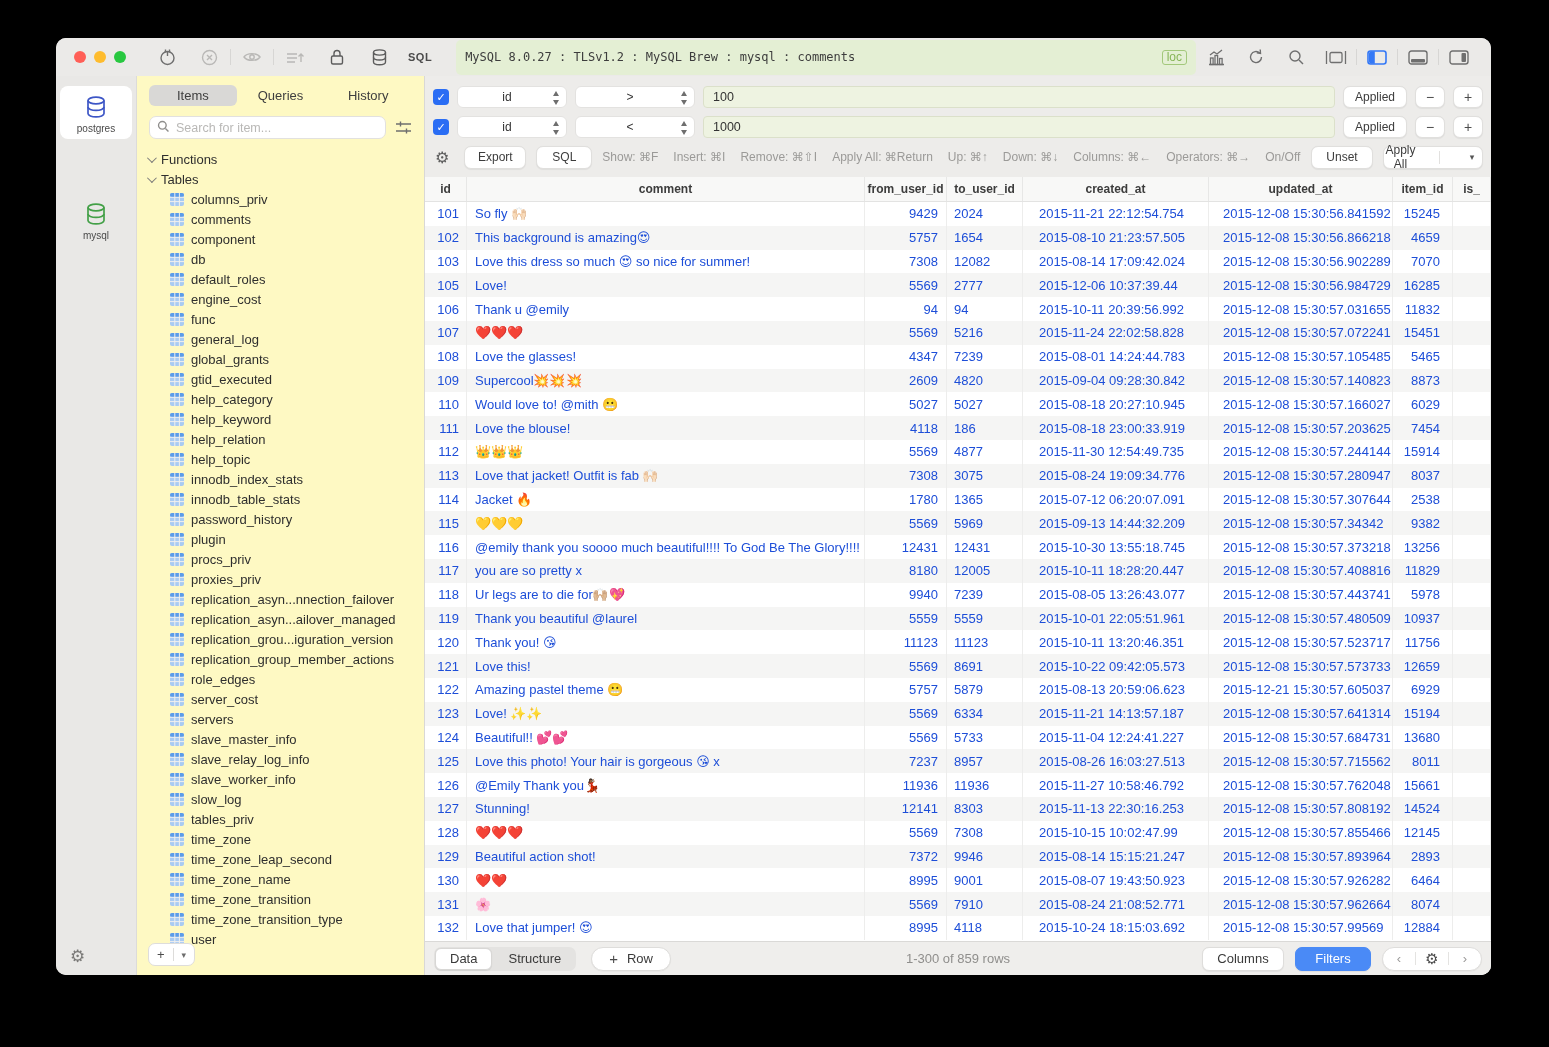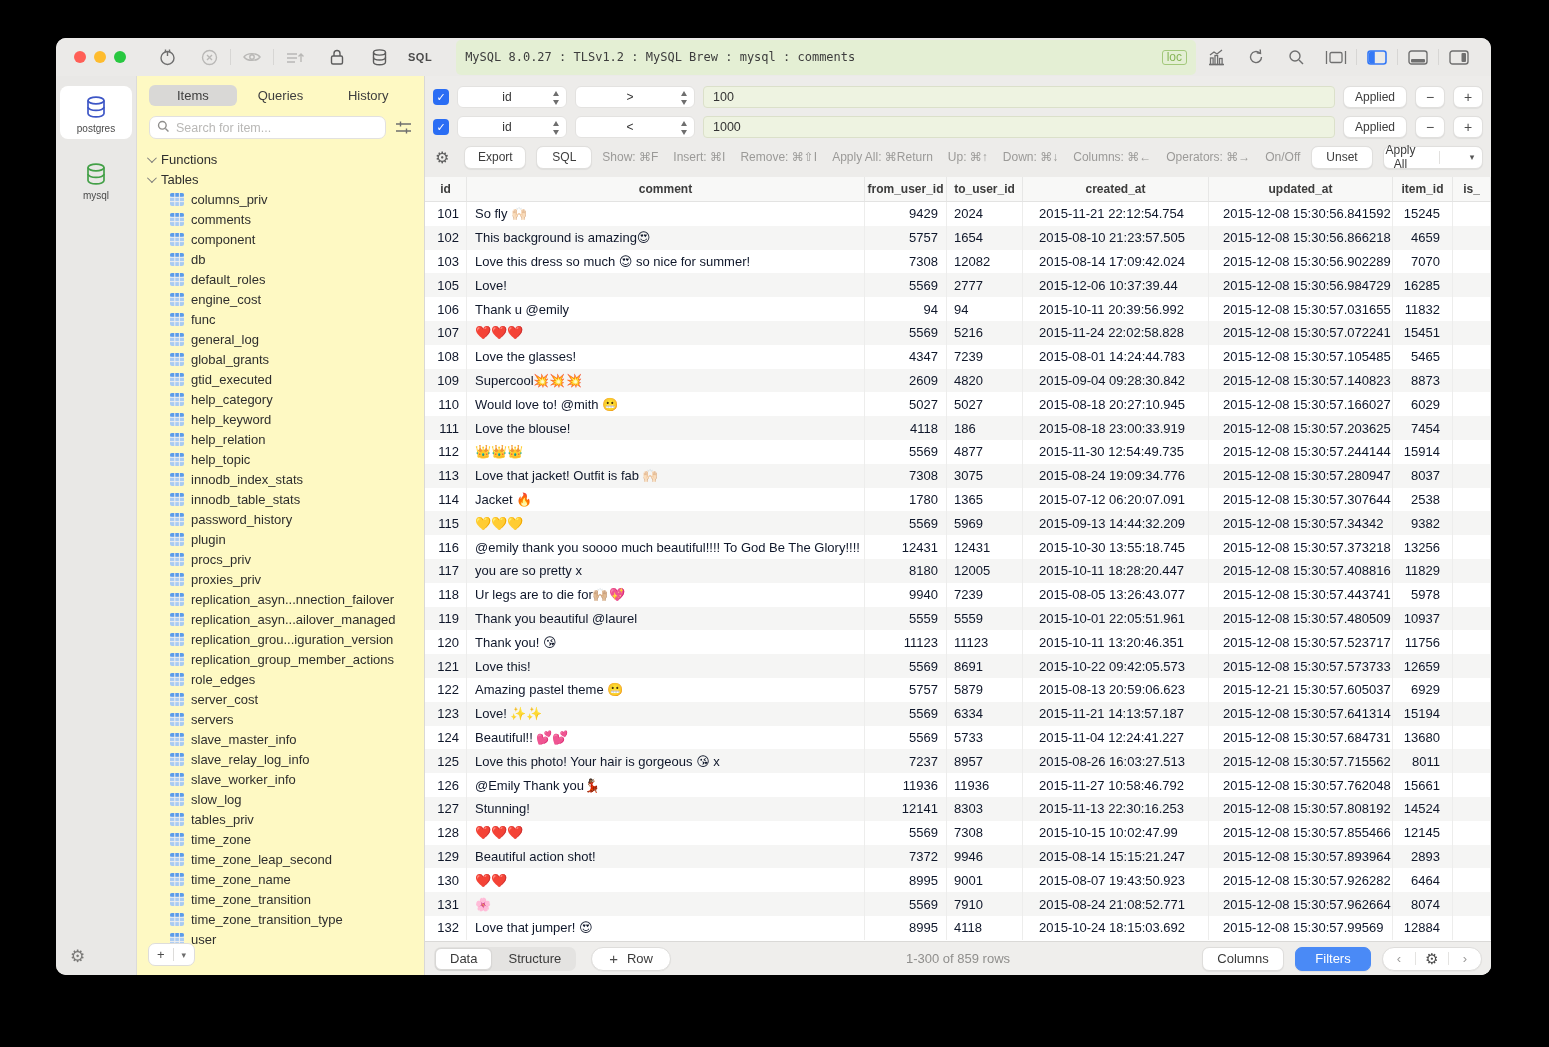--- a/index.html
+++ b/index.html
@@ -20,21 +20,21 @@
   .title-pill { flex:1; max-width:766px; height:35px; margin-left:16px; background:#e4efd4; border-radius:5px; display:flex; align-items:center; padding:0 9px; }
   .title-text { font-family:"DejaVu Sans Mono","Liberation Mono",monospace; font-size:12px; color:#3d3d3d; flex:1; white-space:nowrap; overflow:hidden; }
   .loc-badge { font-size:12px; color:#87b557; border:1px solid #a3c87b; border-radius:3px; padding:0 4px; line-height:13px; }
   .tb-right { margin-left:auto; display:flex; align-items:center; color:#6f6f6f; }
   .tb-right .tb-ic { width:40px; }
 
   
   .winbody { display:flex; height:899px; }
 
   
-  .conn-rail { width:81px; background:#e9e8e6; border-right:1px solid #dcdbd9; display:flex; flex-direction:column; align-items:center; padding-top:10px; position:relative; flex:none; }
+  .conn-rail { width:81px; background:#e9e8e6; border-right:1px solid #dcdbd9; display:flex; flex-direction:column; align-items:center; padding-top:10px; position:relative; flex:none;gap:40px; }
   .conn-item { width:72px; border-radius:8px; padding:8px 0 5px; text-align:center; margin-bottom:14px; }
   .conn-item.selected { background:#ffffff; }
   .conn-item .nm { display:block; font-size:10px; color:#4a4a4a; margin-top:3px; }
   .rail-gear { position:absolute; left:14px; bottom:8px; font-size:17px; color:#7b7a78; cursor:default; }
 
   
   .items-panel { width:288px; background:#fef9c3; border-right:1px solid #d9d8d6; display:flex; flex-direction:column; position:relative; flex:none; }
   .panel-tabs { display:flex; padding:9px 12px 3px; }
   .ptab { flex:1; text-align:center; font-size:13px; color:#3e3e3e; padding:3px 0; border-radius:6px; }
   .ptab.active { background:#d9d8d6; }
@@ -78,21 +78,21 @@
   .btn-applyall { width:100px; height:23px; display:flex; align-items:center;gap:22px; }
   .btn-applyall .lab { flex:1; text-align:center; }
   .btn-applyall .dividr { width:1px; height:13px; background:#e2e1df; }
   .btn-applyall .carat { width:20px; text-align:center; font-size:9px; color:#555; }
 
   
   .grid-wrap { flex:1; background:#fff; overflow:hidden; }
   .grid-header, .grid-row { display:grid; grid-template-columns:42px 398px 82px 76px 186px 184px 60px minmax(0,1fr); }
   .grid-header { height:25px; background:#f8f8f7; border-bottom:1px solid #e3e3e2; }
   .grid-header .hc { display:flex; align-items:center; justify-content:center; font-size:12px; font-weight:bold; color:#3c3c3c; border-right:1px solid #e7e7e6; overflow:hidden; white-space:nowrap; }
-  .grid-row { height:23.8px; font-size:13px; color:#0f172a; }
+  .grid-row { height:23.8px; font-size:13px; color:#1d4ed8; }
   .grid-row.stripe { background:#f5f5f4; }
   .grid-row .c { display:flex; align-items:center; border-right:1px solid #ededec; overflow:hidden; white-space:nowrap; }
   .c.a-r { justify-content:flex-end; }
   .c.col0 { padding-right:7px; } .c.col1 { padding-left:8px; }
   .c.col2 { padding-right:8px; } .c.col3 { padding-left:7px; }
   .c.col4 { padding-left:16px; } .c.col5 { padding-left:14px; }
   .c.col6 { padding-right:12px; }
 
   
   .statusbar { height:34px; flex:none; background:#efeeec; border-top:1px solid #dad9d7; display:flex; align-items:center; padding:0 9px; position:relative; }

